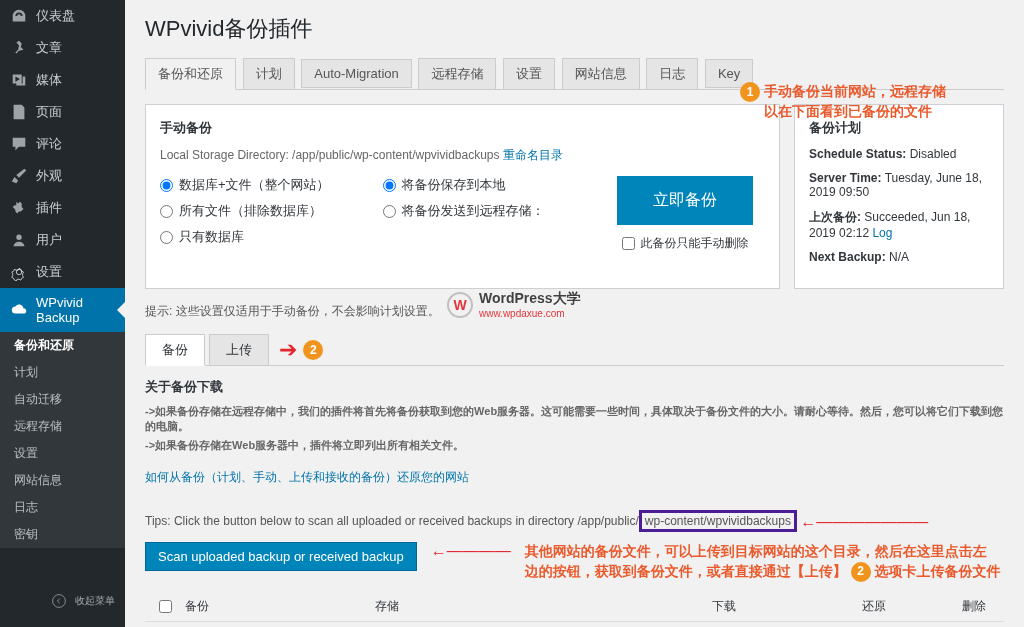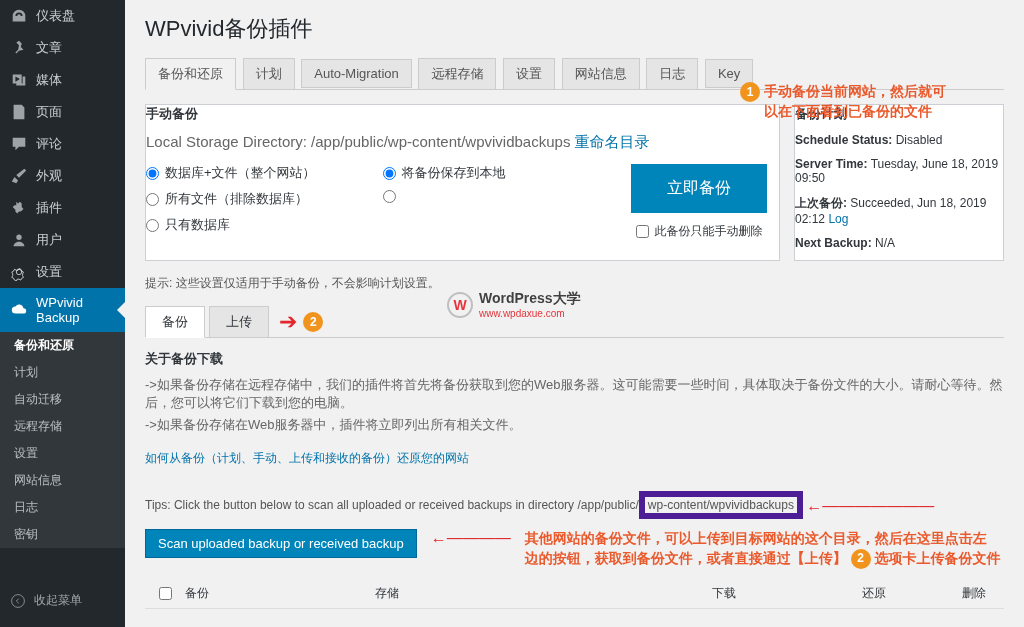--- a/index.html
+++ b/index.html
@@ -6,33 +6,33 @@
     body { font-family: -apple-system, "Segoe UI", Arial, sans-serif; font-size: 13px; color: #32373c; background: #f1f1f1; width: 1024px; height: 627px; overflow: hidden; }
     .wp-sidebar { position: absolute; left: 0; top: 0; width: 125px; height: 627px; background: #23282d; color: #eee; }
     .wp-sidebar .item { display: flex; align-items: center; padding: 7px 10px; font-size: 13px; color: rgba(240,245,250,.8); cursor: pointer; }
     .wp-sidebar .item svg, .wp-sidebar .item .dashicon { width: 18px; height: 18px; margin-right: 8px; fill: rgba(240,245,250,.6); flex-shrink: 0; }
     .wp-sidebar .item.active { background: #0073aa; color: #fff; position: relative; }
     .wp-sidebar .item.active svg { fill: #fff; }
     .wp-sidebar .item.active::after { content: ''; position: absolute; right: 0; top: 50%; transform: translateY(-50%); border: 8px solid transparent; border-right-color: #f1f1f1; }
     .wp-sidebar .sub { background: #32373c; }
     .wp-sidebar .sub .subitem { padding: 5px 10px 5px 14px; font-size: 12px; color: rgba(240,245,250,.7); cursor: pointer; }
     .wp-sidebar .sub .subitem.current { color: #fff; font-weight: 600; }
-    .wp-sidebar .collapse { position: absolute; bottom: 10px; left: 0; right: 0; display: flex; align-items: center; padding: 8px 10px; color: rgba(240,245,250,.6); font-size: 12px; }
+    .wp-sidebar .collapse { position: absolute; bottom: 10px; left: 0; right: 0; display: flex; align-items: center; padding: 8px 10px; color: rgba(240,245,250,.6); font-size: 10px; justify-content: flex-end; }
     .wp-sidebar .collapse svg { width: 16px; height: 16px; margin-right: 8px; fill: rgba(240,245,250,.5); }
     .main { position: absolute; left: 125px; top: 0; right: 0; bottom: 0; padding: 10px 20px; overflow: hidden; }
     h1.page-title { font-size: 22px; font-weight: 400; color: #23282d; margin: 4px 0 14px; }
     .nav-tabs { border-bottom: 1px solid #ccc; margin-bottom: 14px; }
     .nav-tabs .tab { display: inline-block; padding: 6px 12px; margin: 0 3px -1px 0; border: 1px solid #ccc; background: #e5e5e5; color: #555; font-size: 13px; cursor: pointer; }
     .nav-tabs .tab.active { background: #f1f1f1; border-bottom-color: #f1f1f1; }
     .row { display: flex; gap: 14px; margin-bottom: 14px; }
-    .card { background: #fff; border: 1px solid #ccd0d4; }
+    .card { background: #fff; border: 1px solid #ccd0d4; padding: 14px; }
     .card.left { flex: 1; position: relative; }
     .card.right { width: 210px; }
     .card h3 { font-size: 13px; font-weight: 600; margin-bottom: 10px; }
-    .storage-dir { font-size: 15px; color: #666; margin-bottom: 12px; }
+    .storage-dir { font-size: 12px; color: #666; margin-bottom: 12px; }
     .storage-dir a { color: #0073aa; text-decoration: none; }
     .backup-opts { display: flex; gap: 6px; justify-content: flex-end; }
     .opt-col { flex: 1; }
     .radio-row { display: flex; align-items: center; margin-bottom: 8px; font-size: 13px; }
     .radio-row input { margin-right: 6px; }
     .service-icons { display: flex; gap: 2px; align-items: center; padding: 4px 6px; border: 1px solid #ddd; border-radius: 3px; width: fit-content; }
     .service-icons .svc { width: 26px; height: 18px; background: #e8e8e8; border-radius: 2px; display: flex; align-items: center; justify-content: center; font-size: 8px; color: #999; font-weight: bold; }
     .service-icons .svc.txt { width: 30px; }
     .action-col { width: 160px; display: flex; flex-direction: column; align-items: center; }
     .btn-backup { background: #0085ba; color: #fff; border: none; padding: 14px 36px; font-size: 16px; cursor: pointer; margin-bottom: 10px; }
@@ -43,24 +43,24 @@
     .badge { display: inline-flex; width: 20px; height: 20px; border-radius: 50%; background: #f0941d; color: #fff; align-items: center; justify-content: center; font-size: 12px; font-weight: bold; vertical-align: middle; }
     .plan-line { font-size: 12px; margin-bottom: 10px; }
     .plan-line .lbl { font-weight: 600; }
     .plan-line a { color: #0073aa; text-decoration: none; }
     .hint { font-size: 12px; color: #555; margin-bottom: 14px; }
     .inner-tabs { border-bottom: 1px solid #ccc; margin-bottom: 12px; display: flex; align-items: center; }
     .inner-tabs .itab { display: inline-block; padding: 6px 16px; border: 1px solid #ccc; border-bottom: none; background: #e5e5e5; font-size: 13px; cursor: pointer; margin-right: 4px; }
     .inner-tabs .itab.active { background: #fff; border-bottom: 1px solid #fff; margin-bottom: -1px; }
     .arrow-red { color: #e4252c; font-size: 22px; margin-left: 6px; margin-right: 6px; }
     .section-h { font-size: 13px; font-weight: 600; margin-bottom: 8px; }
-    .para { font-size: 13px; color: #666; margin-bottom: 4px; }
+    .para { font-size: 11px; color: #666; margin-bottom: 4px; font-weight: bold; }
     .link { color: #0073aa; text-decoration: none; font-size: 12px; }
     .tips { font-size: 12px; color: #555; margin: 12px 0 10px; }
-    .tips .hl { border: 6px solid #4c1d95; padding: 1px 3px; display: inline-block; }
+    .tips .hl { border: 3px solid #4c1d95; padding: 1px 3px; display: inline-block; }
     .btn-scan { background: #0085ba; color: #fff; border: 1px solid #006799; padding: 6px 12px; font-size: 13px; cursor: pointer; }
     .table { width: 100%; margin-top: 10px; font-size: 12px; }
     .table .thead { display: flex; border-bottom: 1px solid #ddd; padding: 6px 0; }
     .table .trow { display: flex; align-items: center; padding: 10px 0; border-bottom: 1px solid #eee; }
     .col-chk { width: 40px; display: flex; justify-content: center; }
     .col-backup { width: 190px; }
     .col-store { flex: 1; }
     .col-dl { width: 160px; text-align: center; }
     .col-restore { width: 140px; text-align: center; }
     .col-del { width: 60px; text-align: center; }
@@ -191,20 +191,21 @@
               <span>只有数据库</span>
             </label>
         </div>
         <div class="opt-col">
           <label class="radio-row">
               <input type="radio" checked="" style="">
               <span>将备份保存到本地</span>
             </label>
           <label class="radio-row">
               <input type="radio" style="">
+              <span>将备份发送到远程存储：</span>
             </label>
         </div>
         <div class="action-col">
           <button class="btn-backup">立即备份</button>
           <label class="chk-row">
               <input type="checkbox" style="">
               <span>此备份只能手动删除</span>
             </label>
         </div>
       </div>
@@ -212,21 +213,21 @@
     <div class="card right">
       <h3>备份计划</h3>
       <div class="plan-line"><span class="lbl">Schedule Status:</span> <span>Disabled</span></div>
       <div class="plan-line"><span class="lbl">Server Time:</span> <span>Tuesday, June 18, 2019 09:50</span></div>
       <div class="plan-line"><span class="lbl">上次备份:</span> <span>Succeeded, Jun 18, 2019 02:12</span> <a href="#">Log</a></div>
       <div class="plan-line"><span class="lbl">Next Backup:</span> <span>N/A</span></div>
     </div>
   </div>
 
   <div class="annotation a1">
-    <div><span class="badge">1</span> <span>手动备份当前网站，然后就可</span></div>
+    <div><span class="badge">1</span> <span>手动备份当前网站，远程存储</span></div>
     <div style="padding-left:24px;">以在下面看到已备份的文件</div>
   </div>
 
   <div class="hint">提示: 这些设置仅适用于手动备份，不会影响计划设置。</div>
 
   <div class="inner-tabs">
     <span class="itab active">备份</span>
     <span class="itab">上传</span>
     <span class="arrow-red">➔</span>
     <span class="badge">2</span>

